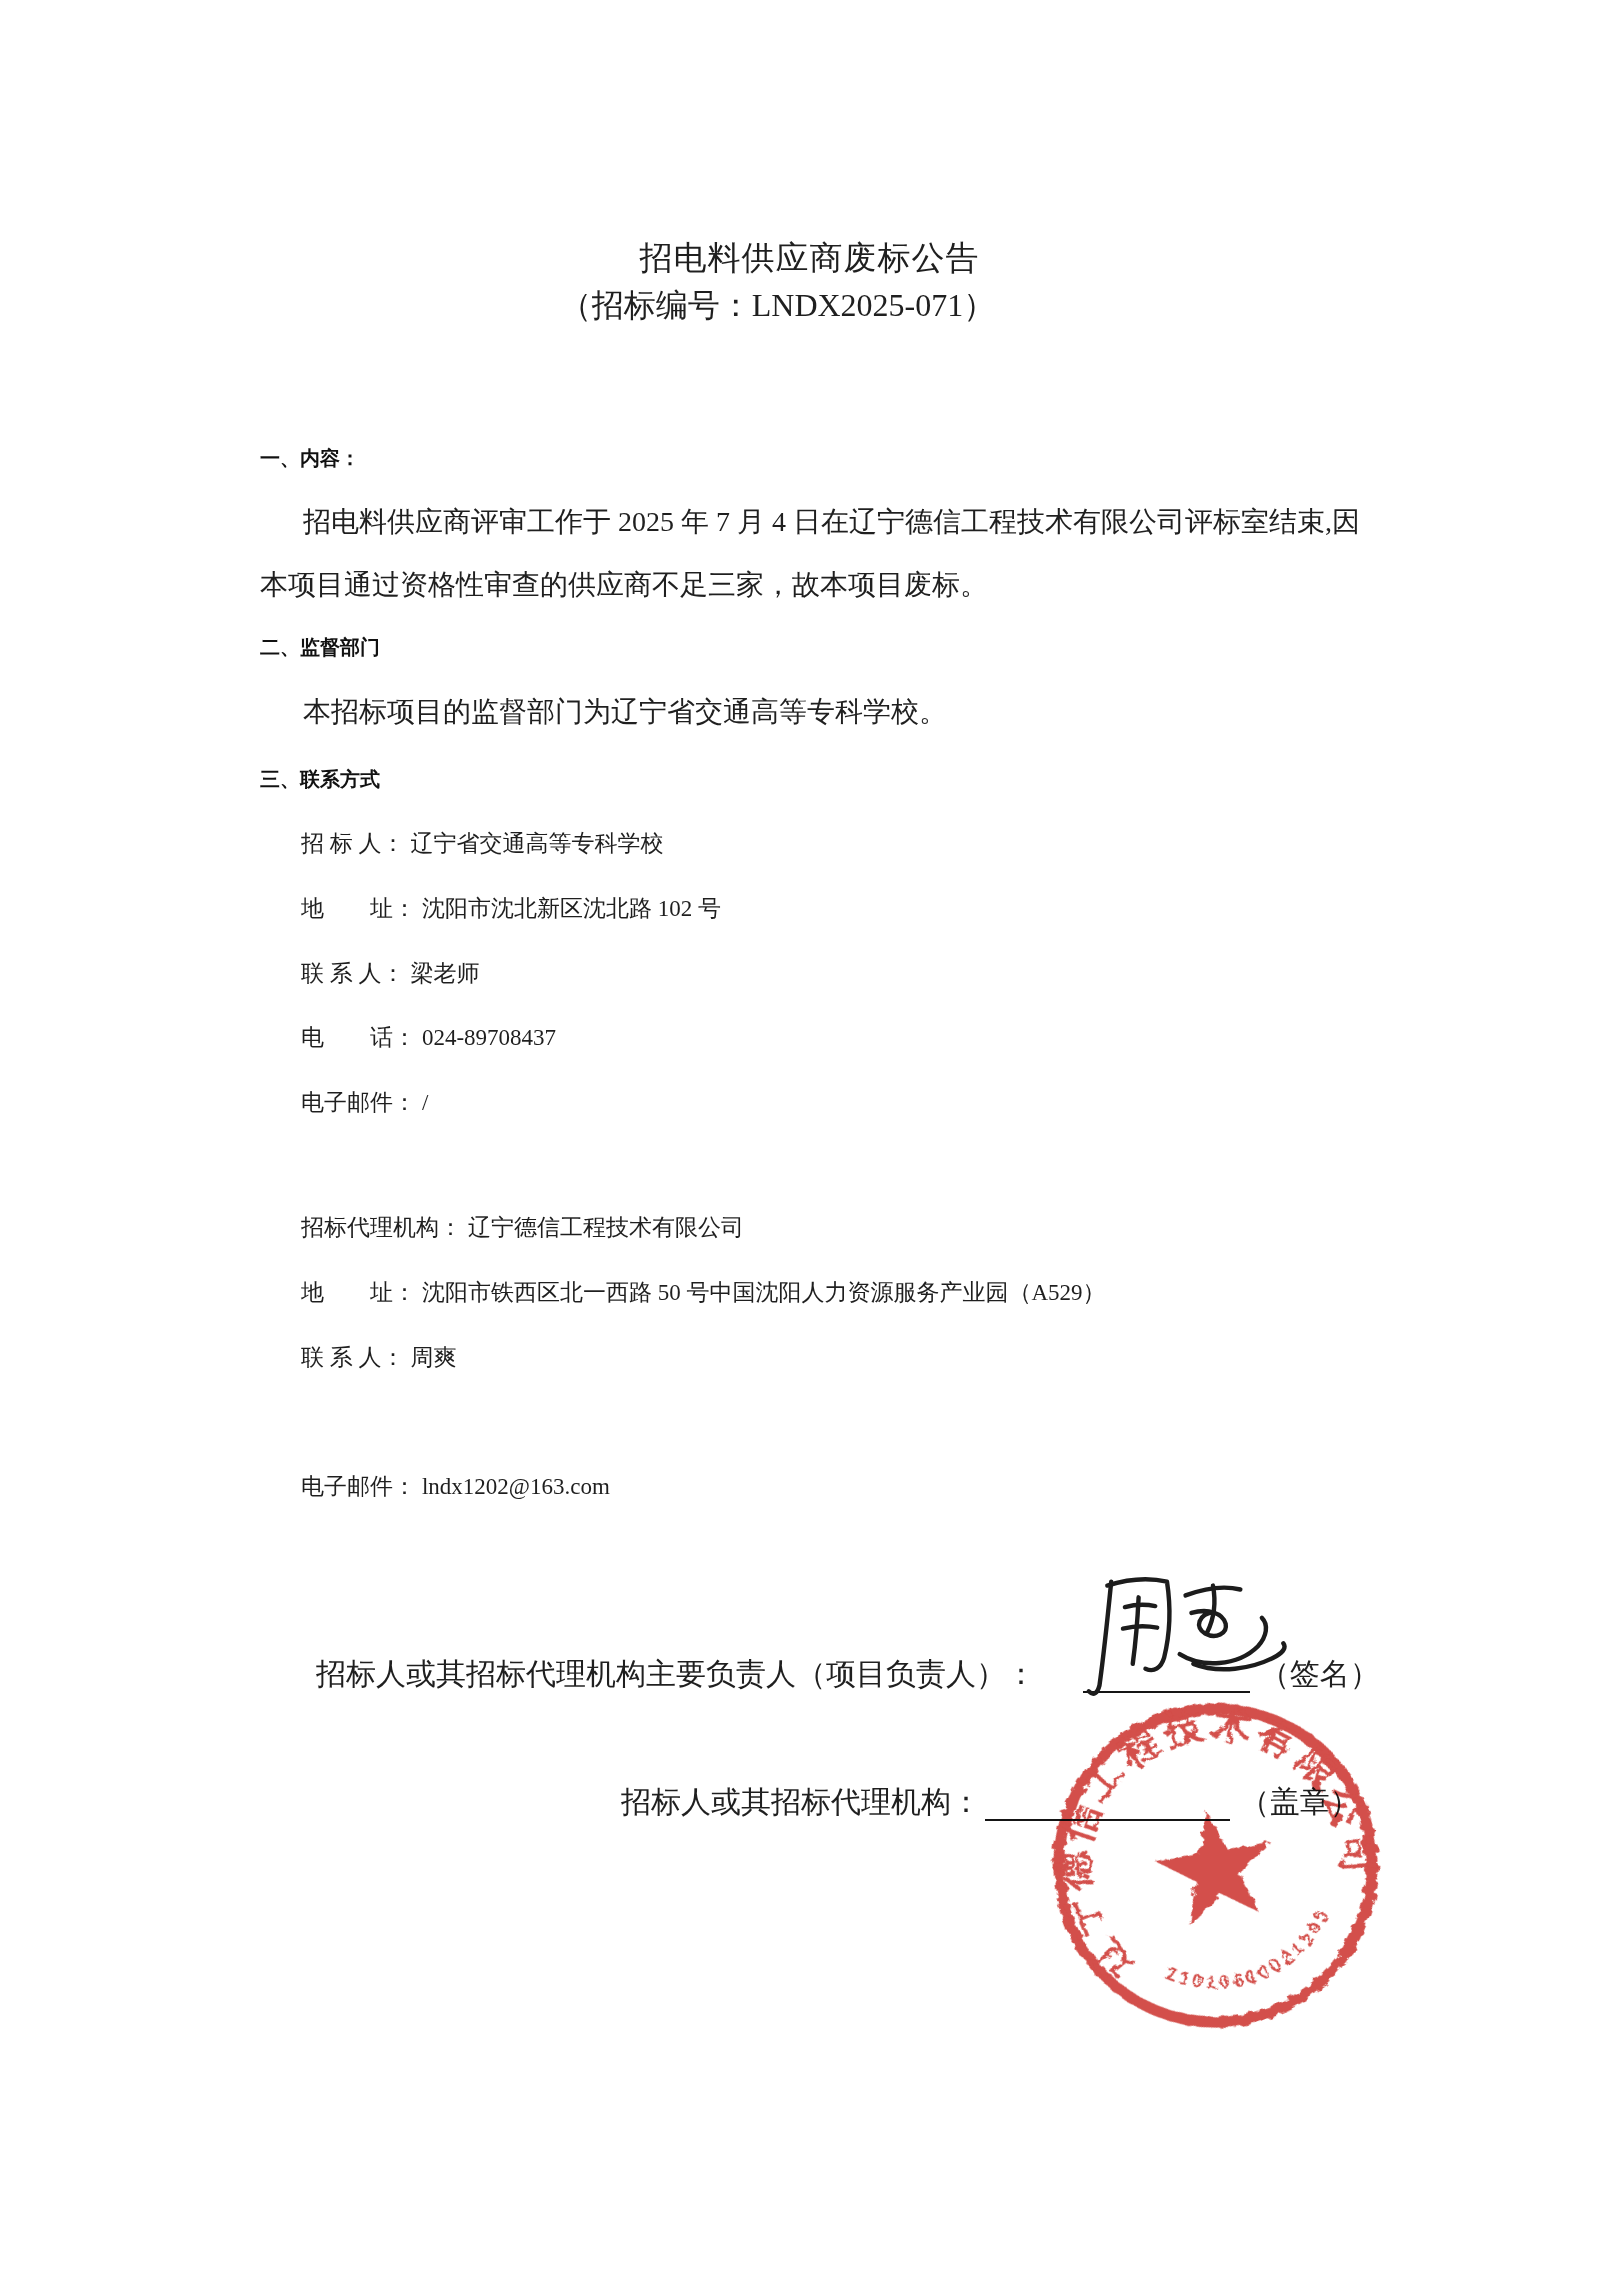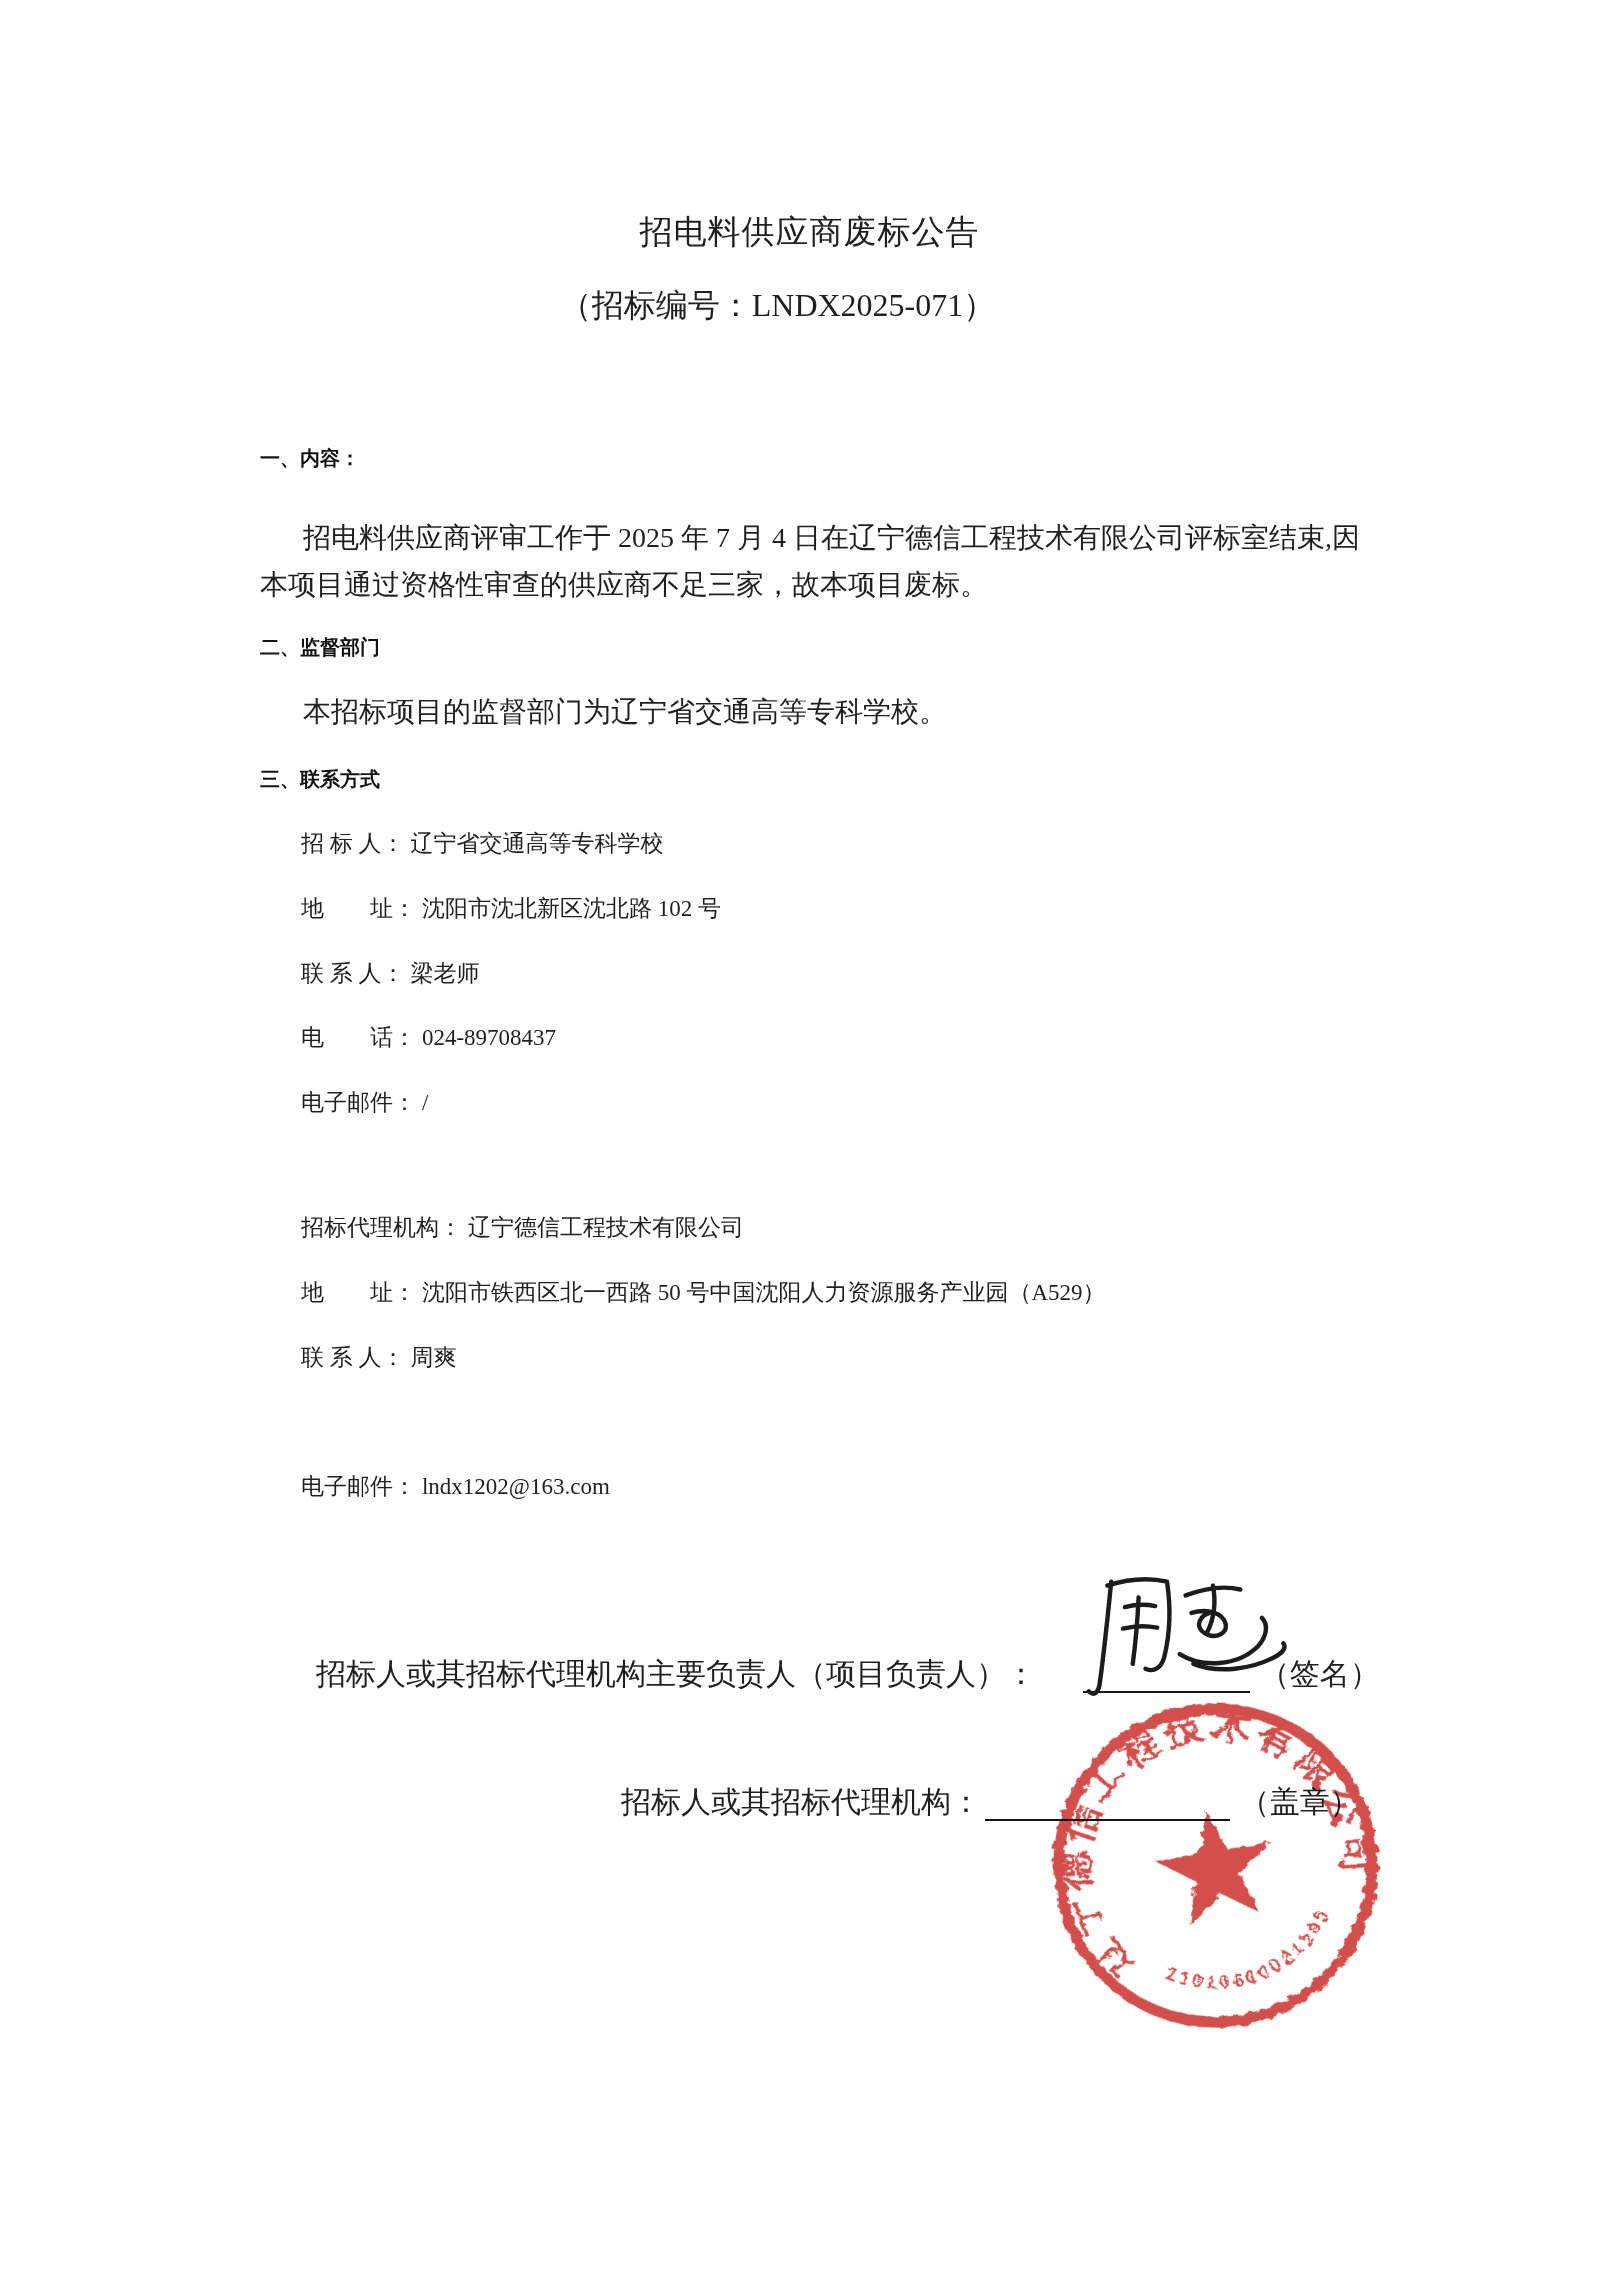--- a/index.html
+++ b/index.html
@@ -7,21 +7,21 @@
     position:relative;
     width:1619px;height:2292px;
     margin:0 auto;
     background:#ffffff;
     overflow:hidden;
     font-family:"Liberation Serif","DejaVu Serif",serif;
     color:#1f1f1f;
   }
   .abs{position:absolute;}
   .doc-title{
-    left:0;top:213px;width:1619px;
+    left:0;top:239px;width:1619px;
     text-align:center;
     font-size:33px;line-height:39px;
     letter-spacing:1px;
     white-space:nowrap;
   }
   .doc-subtitle{
     left:0;top:286px;width:1555px;
     text-align:center;
     font-size:32px;line-height:39px;
     white-space:nowrap;
@@ -79,21 +79,21 @@
 </style>
 </head>
 <body>
 
 <div class="page">
 
   <div class="abs doc-title">招电料供应商废标公告</div>
   <div class="abs doc-subtitle">（招标编号：LNDX2025-071）</div>
 
   <div class="abs sec-heading" style="top:441px">一、内容：</div>
-  <div class="abs body-line indent" style="top:520px">招电料供应商评审工作于 2025 年 7 月 4 日在辽宁德信工程技术有限公司评标室结束,因</div>
+  <div class="abs body-line indent" style="top:504px">招电料供应商评审工作于 2025 年 7 月 4 日在辽宁德信工程技术有限公司评标室结束,因</div>
   <div class="abs body-line" style="top:567px">本项目通过资格性审查的供应商不足三家，故本项目废标。</div>
 
   <div class="abs sec-heading" style="top:630px">二、监督部门</div>
   <div class="abs body-line indent" style="top:694px">本招标项目的监督部门为辽宁省交通高等专科学校。</div>
 
   <div class="abs sec-heading" style="top:762px">三、联系方式</div>
 
   <div class="abs contact-row" style="top:826px">
     <span class="lbl">招 标 人：</span><span class="val">辽宁省交通高等专科学校</span>
   </div>

